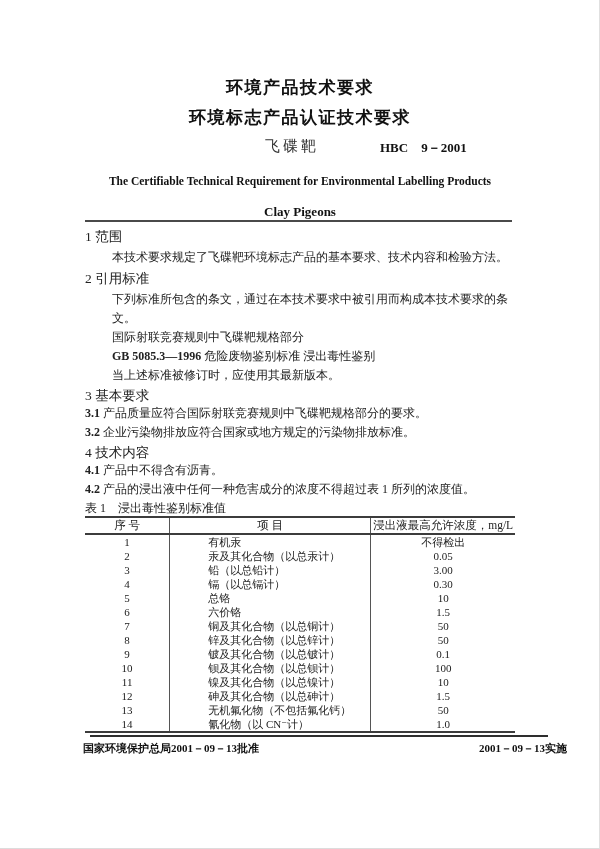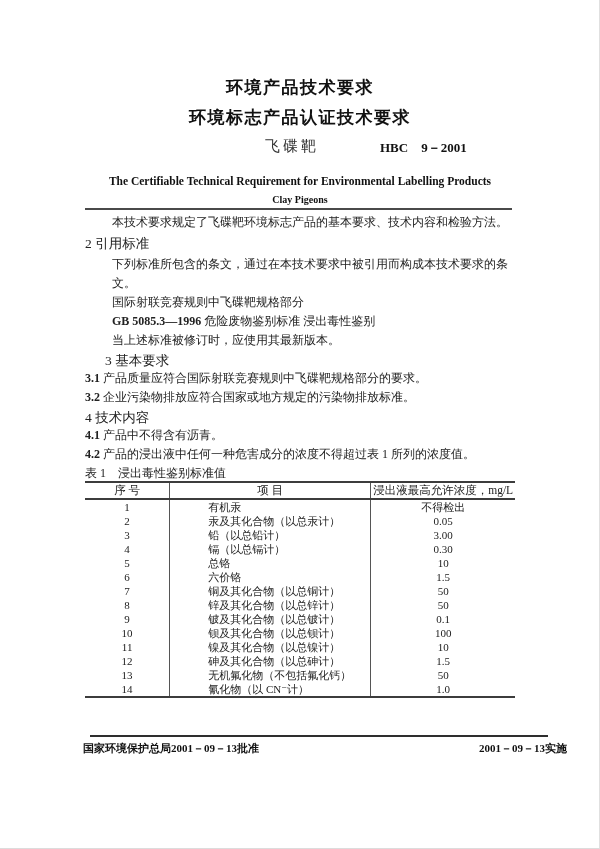--- a/index.html
+++ b/index.html
@@ -14,26 +14,26 @@
   }
   .content{position:absolute;left:85px;top:0;width:430px;}
   .t-cn1{margin-top:78px;text-align:center;font-family:"Liberation Sans","DejaVu Sans",sans-serif;
          font-weight:bold;font-size:17px;line-height:20px;letter-spacing:1.5px;color:#111;}
   .t-cn2{margin-top:10px;text-align:center;font-family:"Liberation Sans","DejaVu Sans",sans-serif;
          font-weight:bold;font-size:17px;line-height:20px;letter-spacing:1.5px;color:#111;}
   .product-line{position:relative;margin-top:9px;height:18px;text-decoration:underline;}
   .product-name{position:absolute;left:180px;top:0;font-size:15px;letter-spacing:3px;color:#333;}
   .standard-code{position:absolute;left:295px;top:2px;font-size:13px;font-weight:bold;color:#111;}
   .t-en1{margin-top:20px;text-align:center;font-weight:bold;font-size:11.5px;line-height:13px;color:#111;}
-  .t-en2{margin-top:5px;text-align:center;font-weight:bold;font-size:10px;line-height:13px;color:#111;}
+  .t-en2{margin-top:17px;text-align:center;font-weight:bold;font-size:13px;line-height:13px;color:#111;}
   .divider-top{margin-top:2px;border-top:2px solid #4a4a4a;width:427px;}
   .sec-h{font-size:13.5px;line-height:17px;color:#222;}
   .sec-h.h1{margin-top:6px;}
   .sec-h.h2{margin-top:3px;}
-  .sec-h.h3{margin-top:2px;margin-left:20px;}
+  .sec-h.h3{margin-top:2px;}
   .sec-h.h4{margin-top:2px;}
   .para{font-size:12px;line-height:19px;margin:0 0 0 27px;color:#222;}
   .para.first{margin-top:3px;}
   .item{font-size:12px;line-height:19px;margin:0;color:#222;}
   .item .num{font-weight:bold;}
   .bold-code{font-weight:bold;}
   .tbl-caption{margin-top:1px;text-align:left;font-size:12px;line-height:16px;color:#222;}
   table.t1{border-collapse:collapse;width:430px;margin-top:0;
            border-top:2px solid #3c3c3c;border-bottom:2px solid #3c3c3c;}
   table.t1 th{font-size:11.5px;font-weight:normal;height:15px;line-height:15px;padding:0;
@@ -59,20 +59,21 @@
     <div class="product-line">
       <span class="product-name">飞碟靶</span>
       <span class="standard-code">HBC　9－2001</span>
     </div>
 
     <div class="t-en1">The Certifiable Technical Requirement for Environmental Labelling Products</div>
     <div class="t-en2">Clay Pigeons</div>
 
     <div class="divider-top"></div>
 
+    <div class="sec-h h1">1  范围</div>
     <p class="para first">本技术要求规定了飞碟靶环境标志产品的基本要求、技术内容和检验方法。</p>
 
     <div class="sec-h h2">2  引用标准</div>
     <p class="para first">下列标准所包含的条文，通过在本技术要求中被引用而构成本技术要求的条文。</p>
     <p class="para">国际射联竞赛规则中飞碟靶规格部分</p>
     <p class="para"><span class="bold-code">GB 5085.3—1996</span><span> 危险废物鉴别标准  浸出毒性鉴别</span></p>
     <p class="para">当上述标准被修订时，应使用其最新版本。</p>
 
     <div class="sec-h h3">3  基本要求</div>
     <p class="item"><span class="num">3.1</span><span> 产品质量应符合国际射联竞赛规则中飞碟靶规格部分的要求。</span></p>

